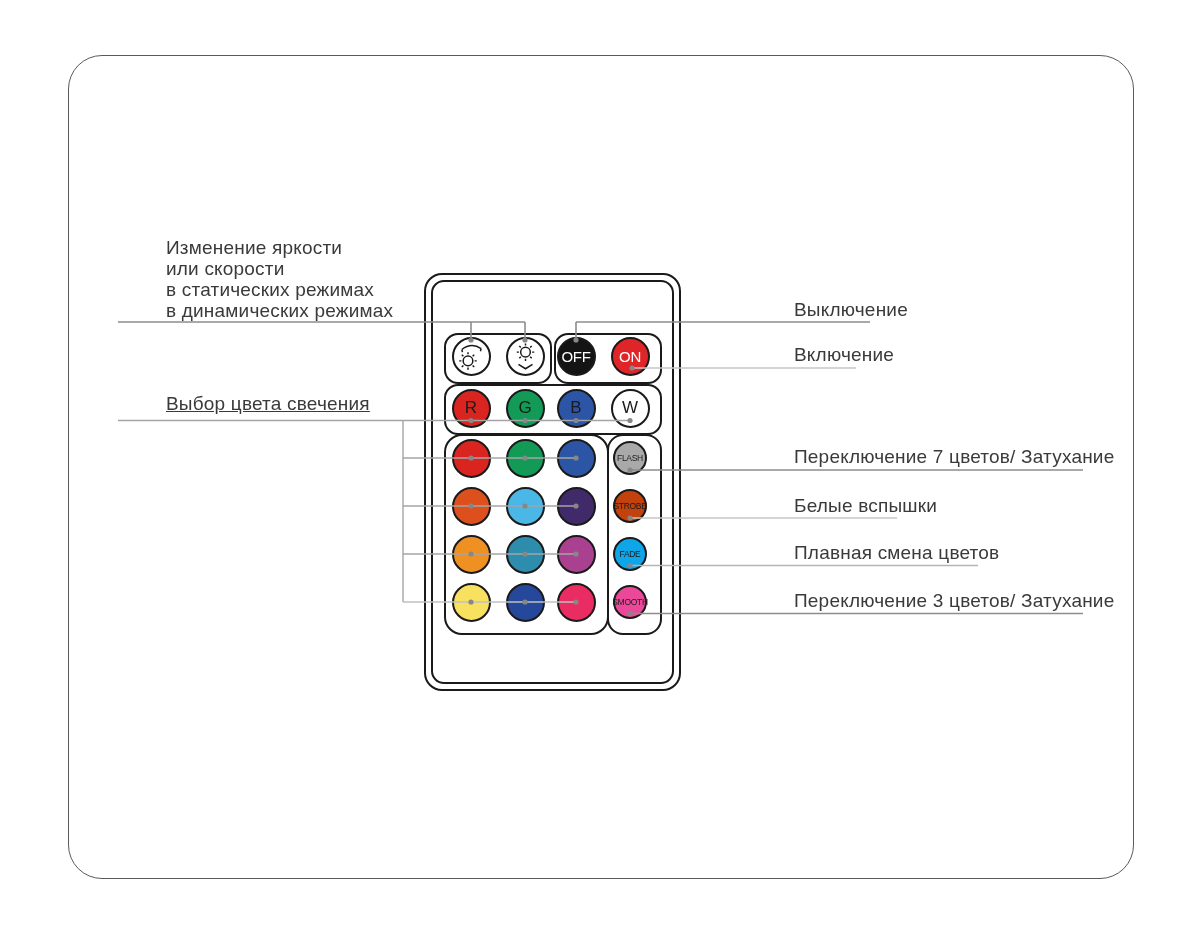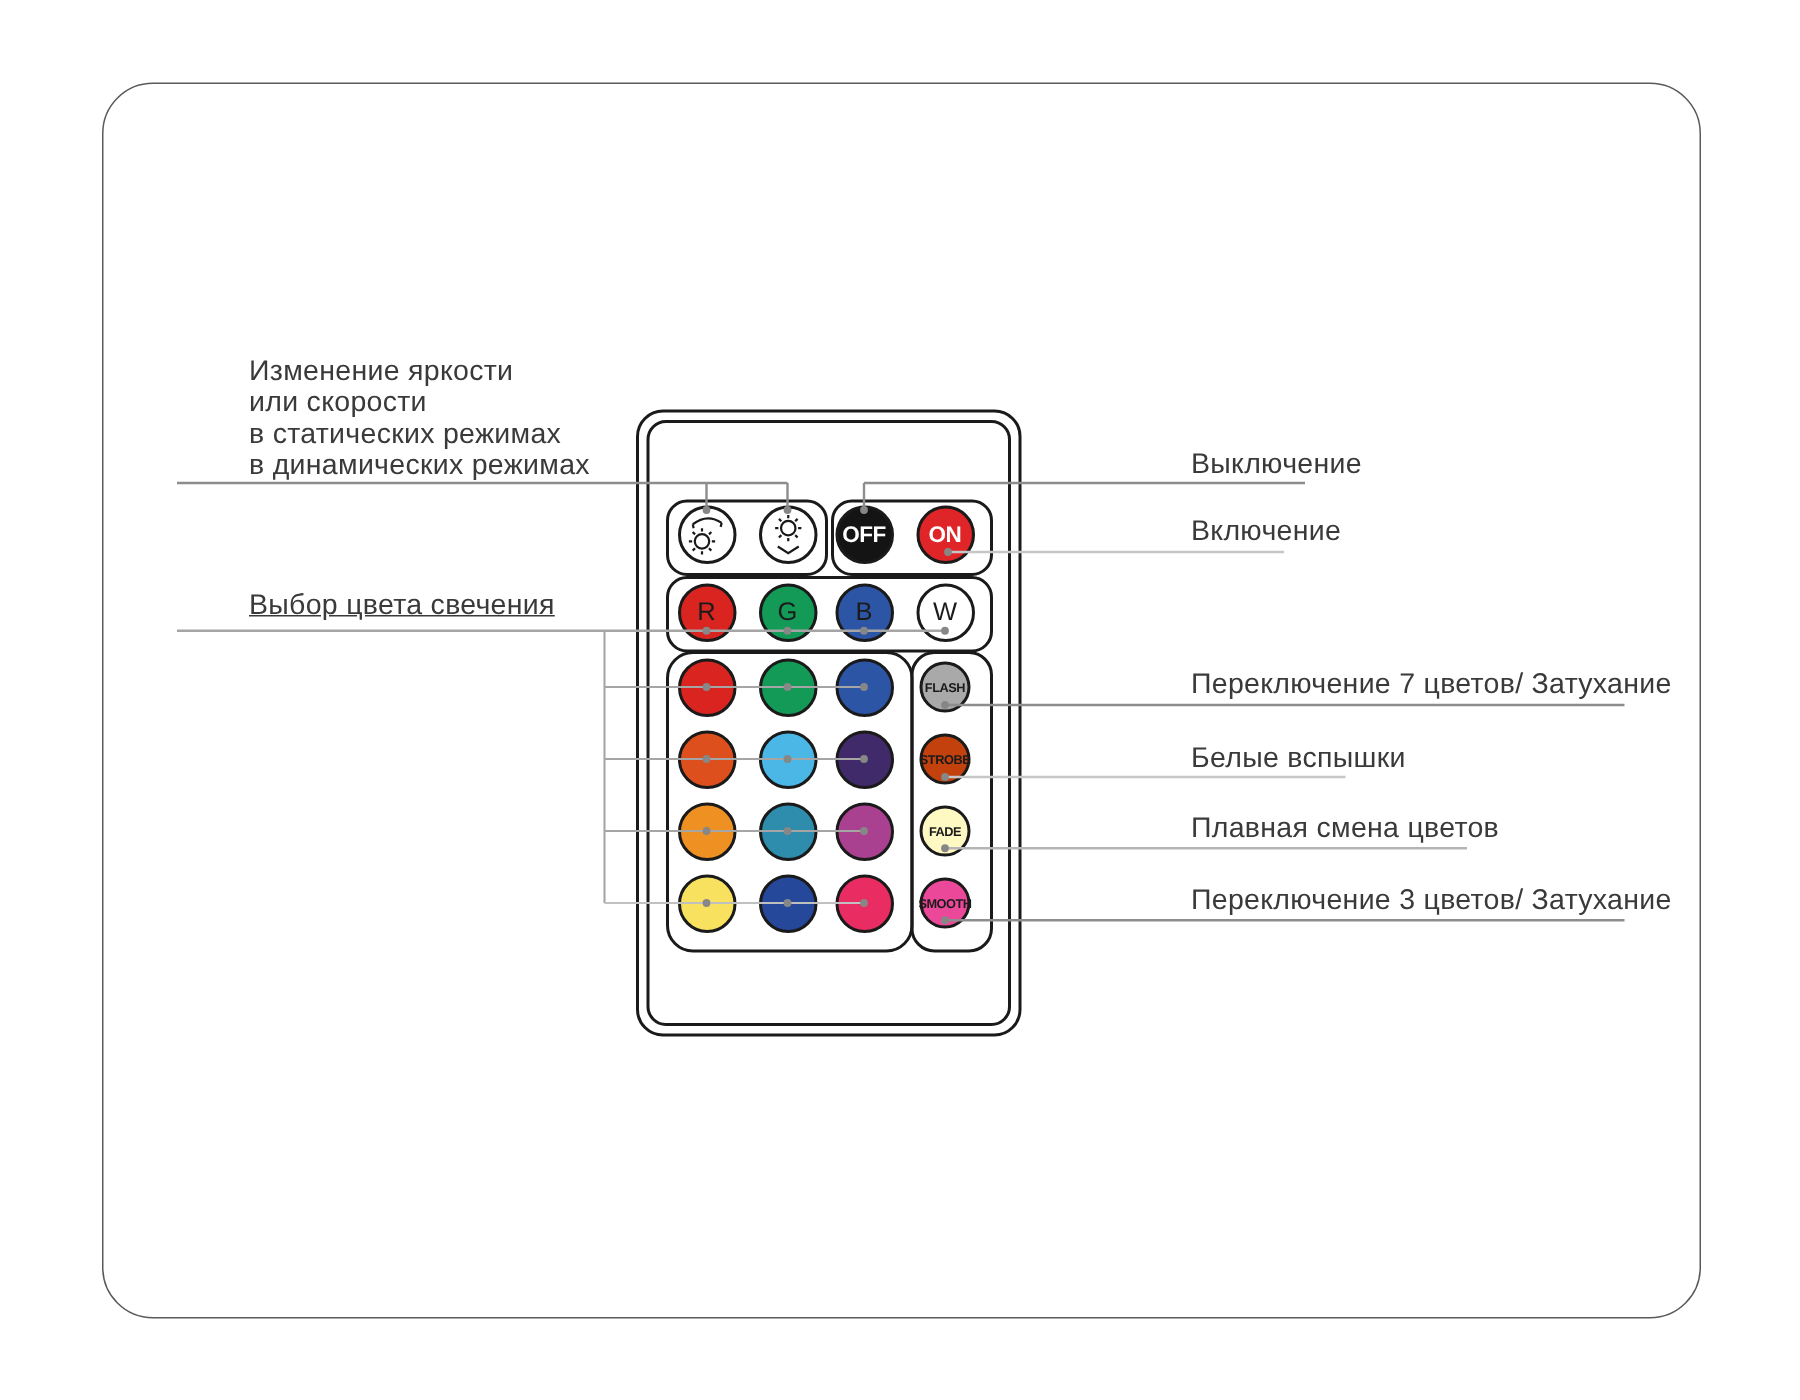--- a/index.html
+++ b/index.html
@@ -15,23 +15,23 @@
                 border:2px solid #1a1a1a;border-radius:13px;}
   .grp{position:absolute;border:2px solid #1a1a1a;border-radius:14px;}
   .g-bright{left:444px;top:333px;width:104px;height:47px;}
   .g-power{left:554px;top:333px;width:104px;height:47px;}
   .g-rgbw{left:444px;top:384px;width:214px;height:47px;}
   .g-grid{left:444px;top:434px;width:161px;height:197px;border-radius:18px;}
   .g-mode{left:607px;top:434px;width:51px;height:197px;border-radius:16px;}
   .key{position:absolute;width:39px;height:39px;border-radius:50%;border:2px solid #1a1a1a;
        box-sizing:border-box;display:flex;align-items:center;justify-content:center;}
   .key span{font-size:17px;font-weight:500;color:#1b1b1b;}
-  .key.power span{font-size:15px;font-weight:bold;color:#fff;letter-spacing:-.3px;}
+  .key.power span{font-size:15px;font-weight:normal;color:#fff;letter-spacing:-.3px;}
   .key.mode{width:34px;height:34px;}
-  .key.mode span{font-size:8.5px;font-weight:700;letter-spacing:-.3px;color:#1b1b1b;}
+  .key.mode span{font-size:8.5px;font-weight:400;letter-spacing:-.3px;color:#1b1b1b;}
   svg.overlay{position:absolute;left:0;top:0;pointer-events:none;}
   svg.bicon{display:block;}
 </style>
 </head>
 <body>
 
 <div class="canvas">
 
   <div class="frame"></div>
 
@@ -112,21 +112,21 @@
   <div class="key" style="left: 451.5px; top: 582.5px; background: rgb(247, 225, 95);"></div>
   <div class="key" style="left: 505.5px; top: 582.5px; background: rgb(38, 72, 154);"></div>
   <div class="key" style="left: 556.5px; top: 582.5px; background: rgb(233, 45, 99);"></div>
 
   <div class="key mode" style="left: 613px; top: 441px; background: rgb(169, 169, 169);">
     <span>FLASH</span>
   </div>
   <div class="key mode" style="left: 613px; top: 489px; background: #c2410c;">
     <span>STROBE</span>
   </div>
-  <div class="key mode" style="left: 613px; top: 537px; background: #fef9c3;">
+  <div class="key mode" style="left: 613px; top: 537px; background: #0ea5e9;">
     <span>FADE</span>
   </div>
   <div class="key mode" style="left: 613px; top: 585px; background: #ec4899;">
     <span>SMOOTH</span>
   </div>
 
   <svg class="overlay" width="1200" height="933" viewBox="0 0 1200 933">
 
     <g stroke="#8d8d8d" stroke-width="1.6" fill="none">
       <path d="M118 322 H525"></path>

